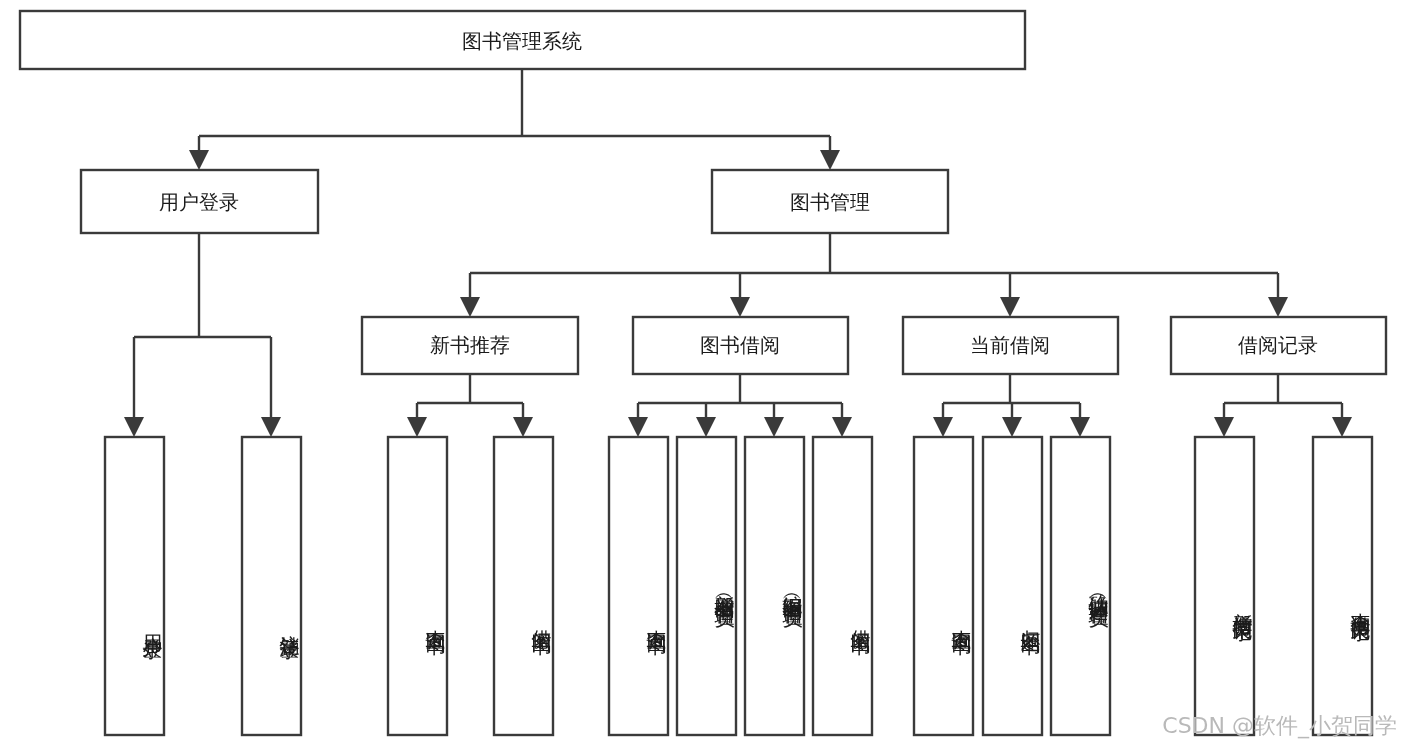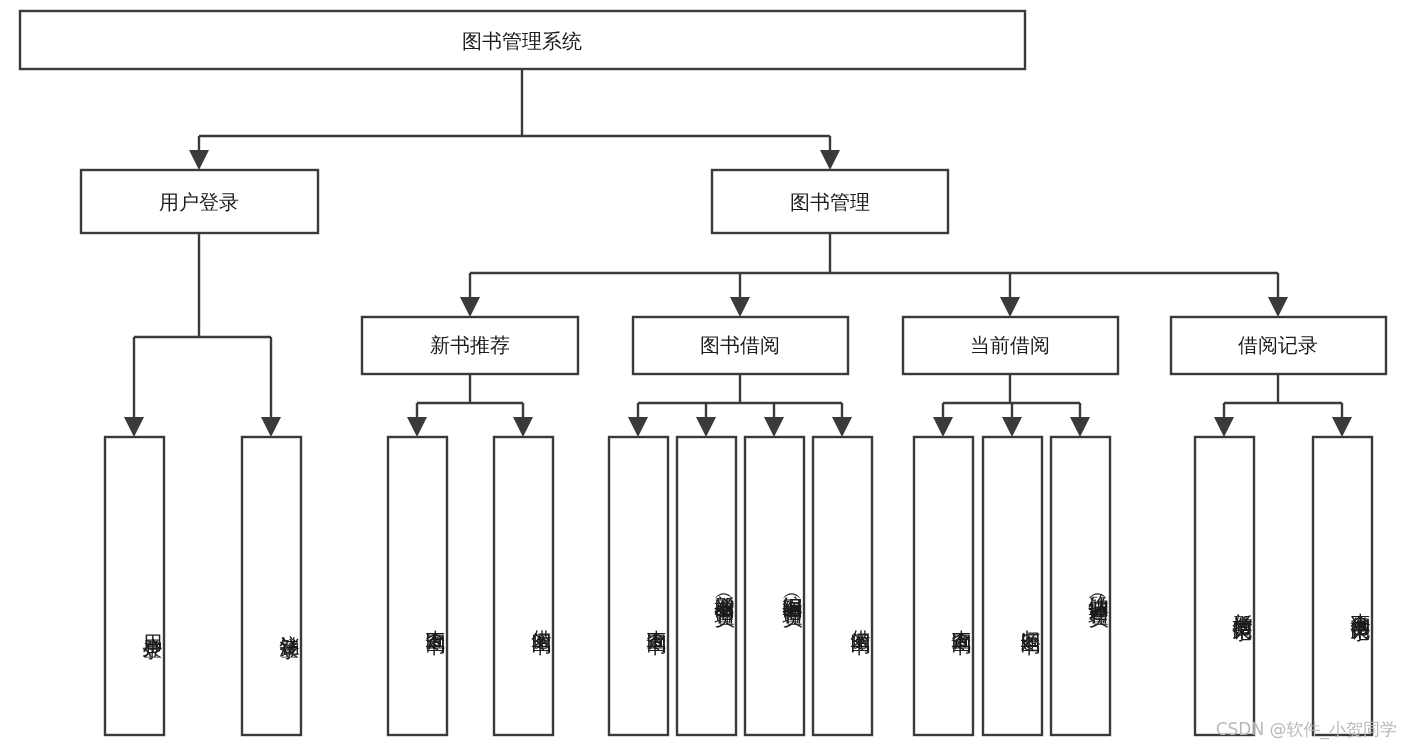--- a/index.html
+++ b/index.html
@@ -61,21 +61,21 @@
     align-items: flex-start;
     justify-content: center;
     white-space: nowrap;
     pointer-events: none;
   }
   .watermark {
     position: absolute;
     right: 8px;
     bottom: 6px;
     font-family: "DejaVu Sans", "Liberation Sans", sans-serif;
-    font-size: 17px;
+    font-size: 22px;
     color: #b9b9b9;
     white-space: nowrap;
   }
 </style>
 </head>
 <body>
 
 <div id="diagram-root">
 
   <svg id="tree-svg" viewBox="0 0 1405 747">

